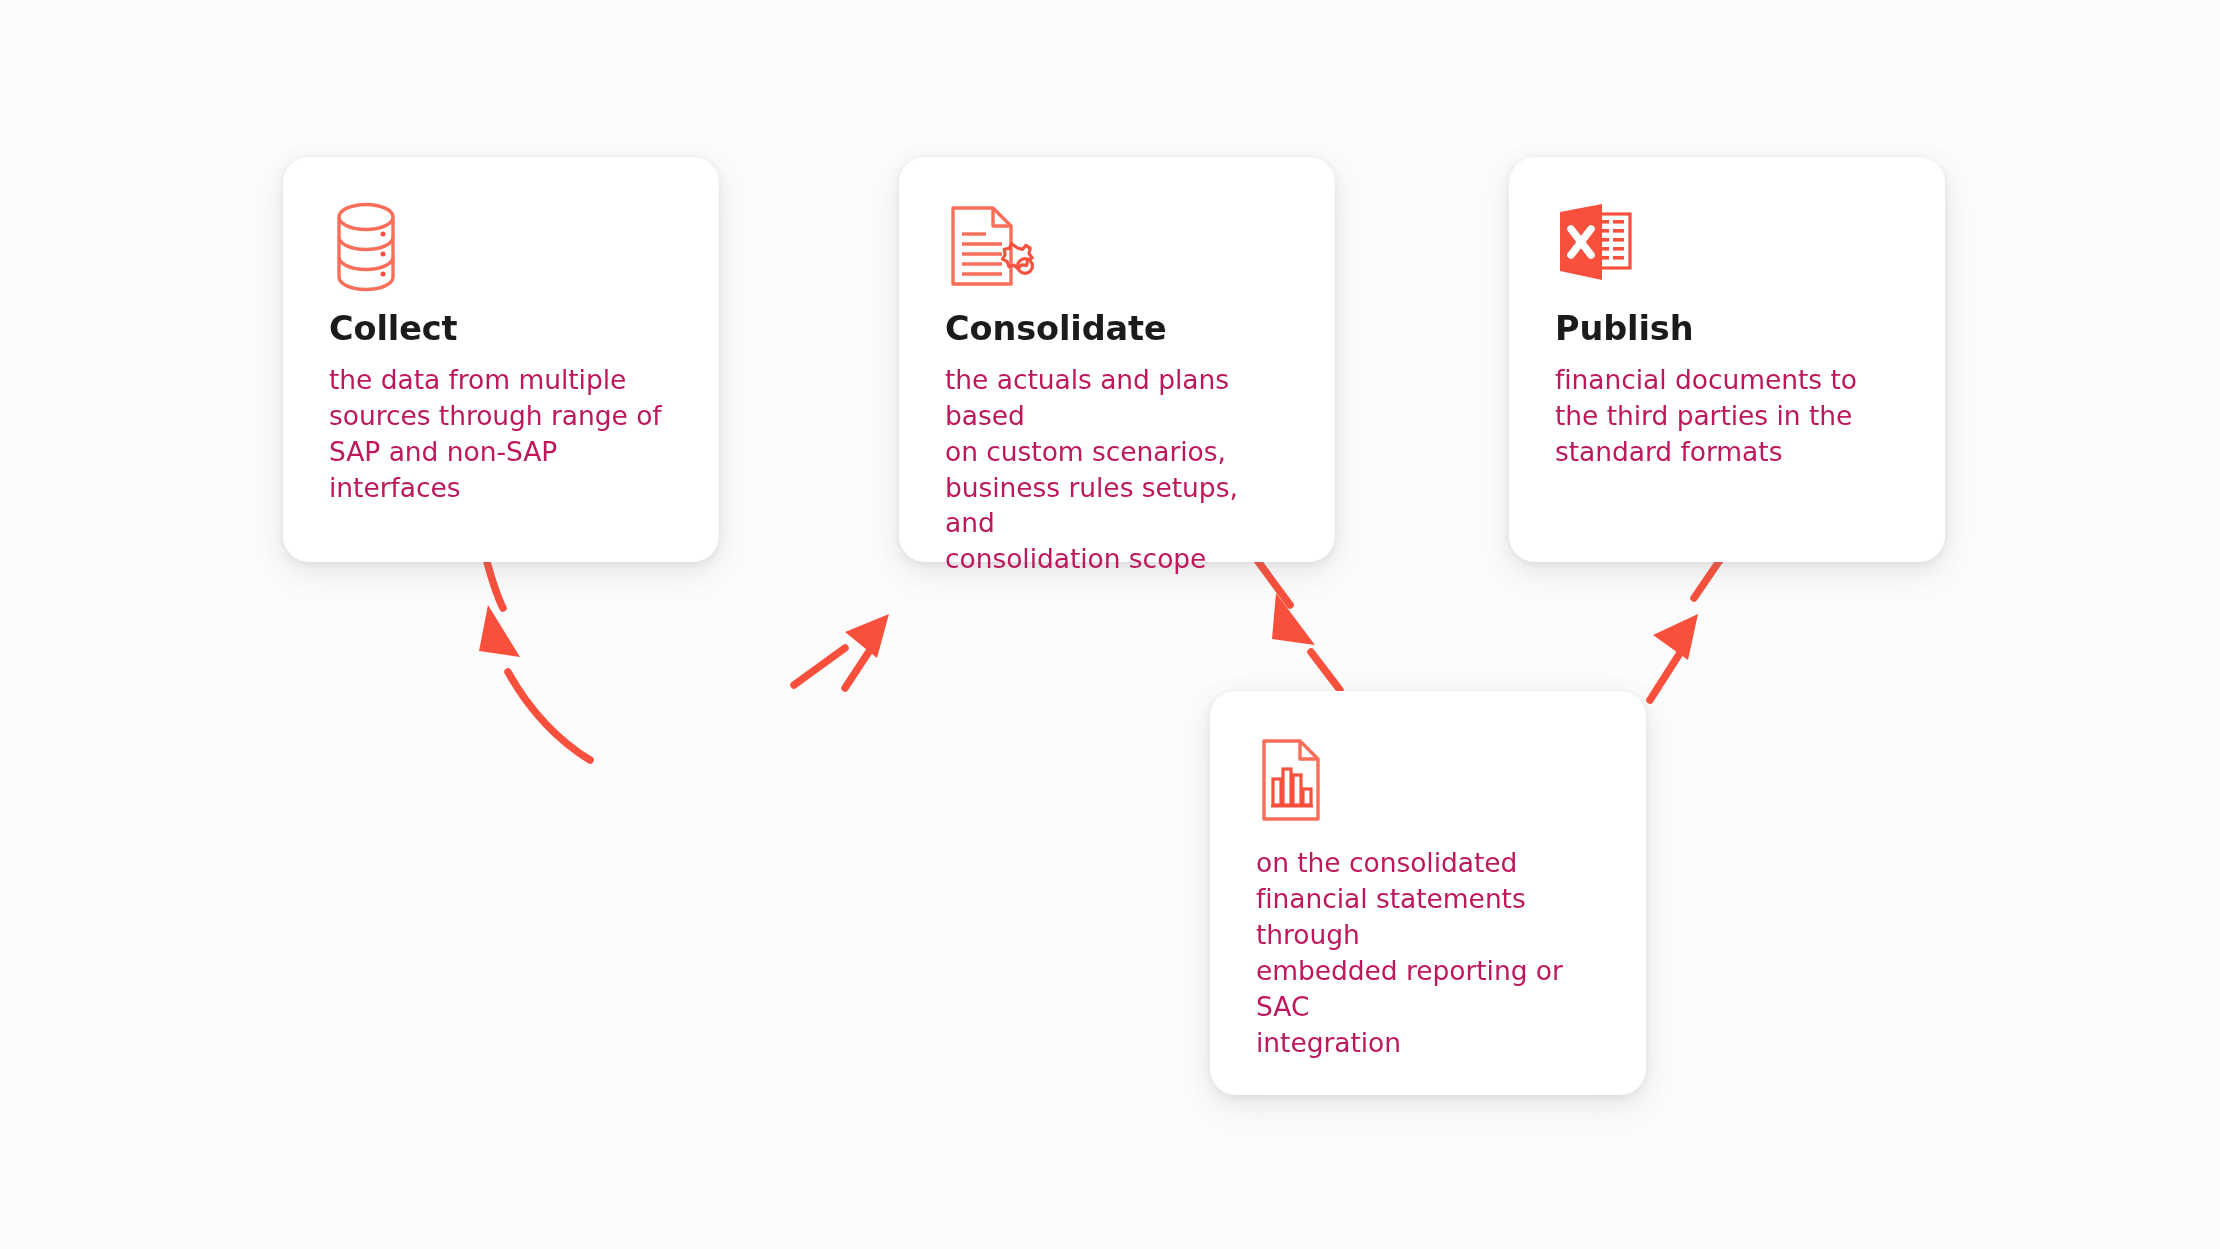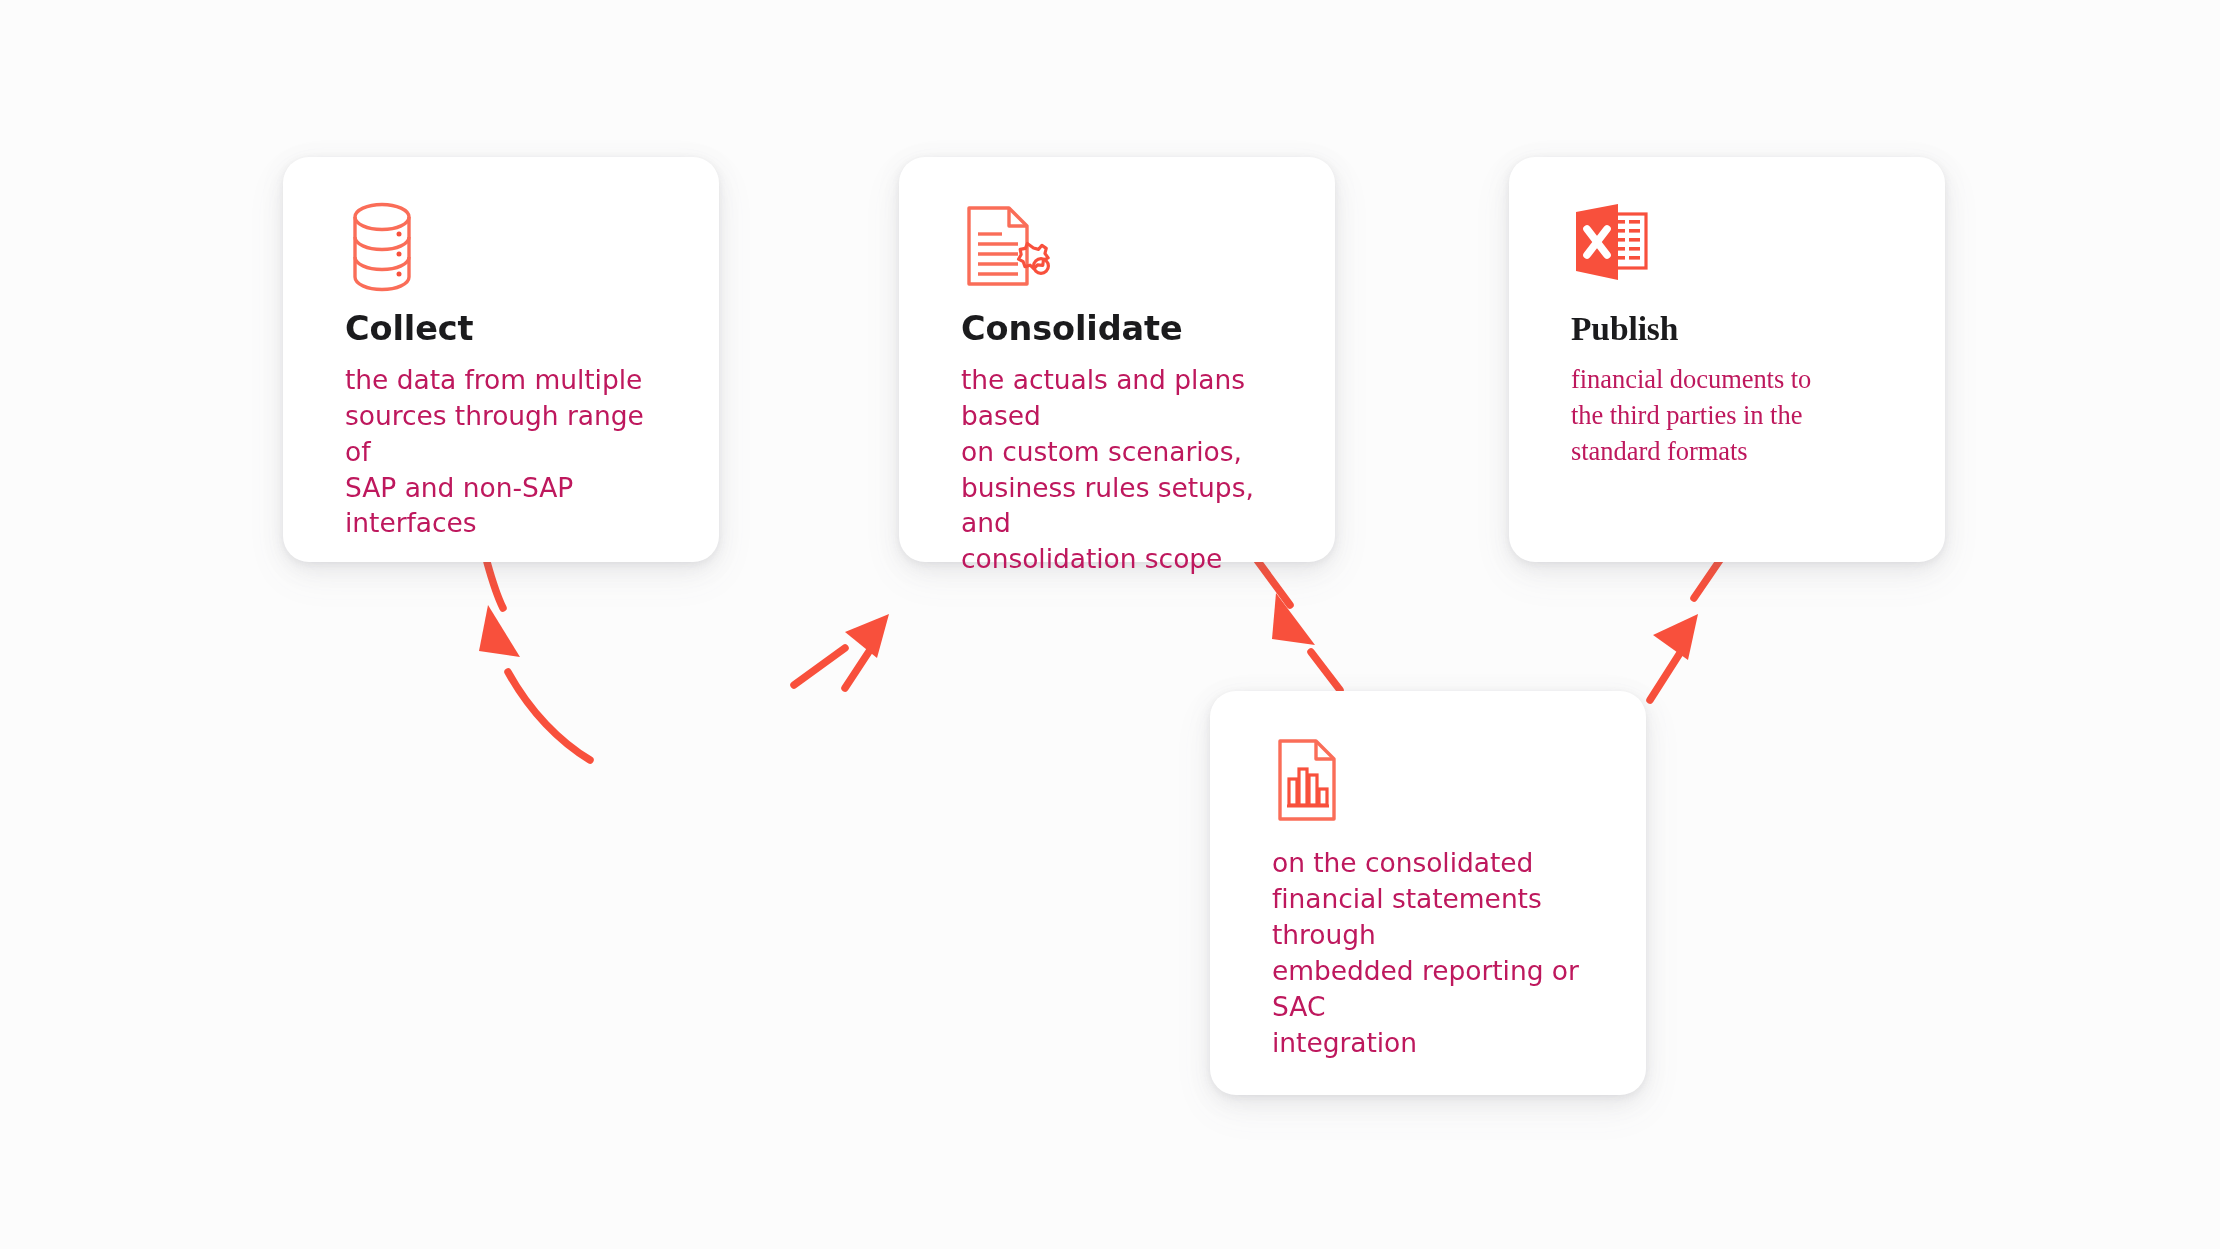--- a/index.html
+++ b/index.html
@@ -23,21 +23,21 @@
     pointer-events: none;
   }
   .card {
     position: absolute;
     background: #ffffff;
     border-radius: 26px;
     box-shadow: 0 6px 22px rgba(120,120,130,0.13),
                 0 2px 7px rgba(120,120,130,0.10),
                 0 14px 40px rgba(120,120,130,0.07);
     box-sizing: border-box;
-    padding: 44px 46px 30px 62px;
+    padding: 44px 46px 30px 46px;
     z-index: 2;
   }
   .card-icon {
     height: 104px;
     display: block;
     margin-bottom: 6px;
   }
   .card-icon svg { display: block; }
   .card-title {
     font-size: 33.5px;
@@ -52,21 +52,21 @@
     color: #be185d;
     line-height: 1.355;
     margin: 0;
     letter-spacing: -0.05px;
     white-space: pre-line;
   }
 
   
   #card-collect     { left: 283px;  top: 157px; width: 436px; height: 405px; }
   #card-consolidate { left: 899px;  top: 157px; width: 436px; height: 405px; }
-  #card-publish     { left: 1509px; top: 157px; width: 436px; height: 405px; font-family: Liberation Serif, serif; }
+  #card-publish     { left: 1509px; top: 157px; width: 436px; height: 405px; }
   
   #card-validate    { left: 578px;  top: 691px; width: 436px; height: 404px; }
   #card-report      { left: 1210px; top: 691px; width: 436px; height: 404px; }
 </style>
 </head>
 <body>
 
 <div id="stage">
 
   <svg id="arrow-layer" viewBox="0 0 2220 1249" width="2220" height="1249">

